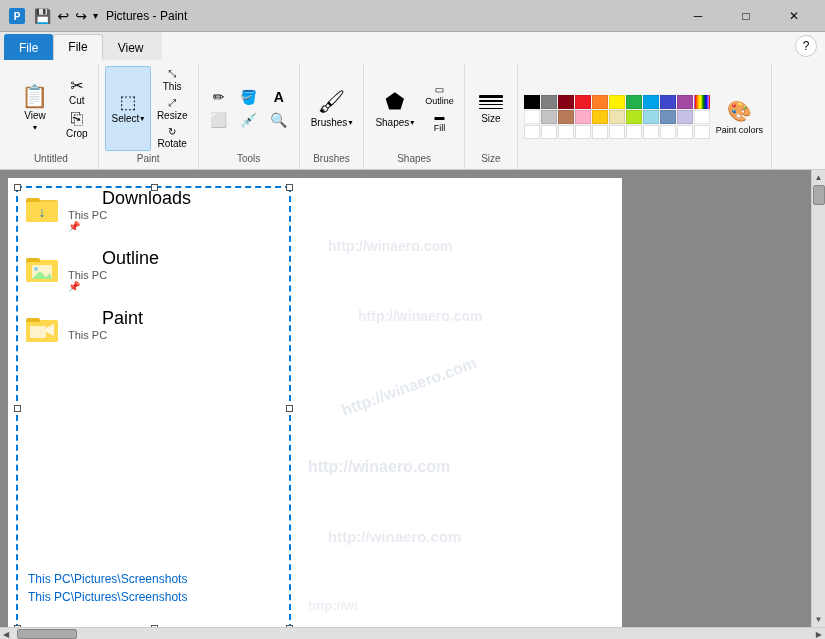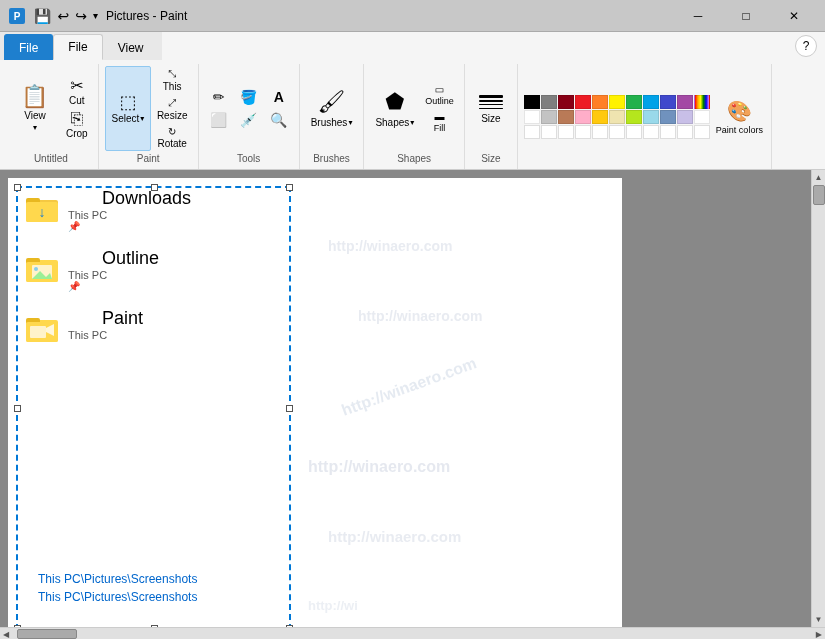--- a/index.html
+++ b/index.html
@@ -501,21 +501,21 @@
                   <rect x="6" y="16" width="16" height="12" rx="1" fill="white" opacity="0.7"></rect>
                   <polygon points="22,18 30,14 30,26 22,22" fill="white" opacity="0.8"></polygon>
                 </svg>
               </div>
               <div class="item-text">
                 <span class="item-name">Paint</span>
                 <span class="item-location">This PC</span>
               </div>
             </div>
 
-            <div style="position:absolute; bottom:30px; left:14px; padding: 0 16px;">
+            <div style="position:absolute; bottom:30px; left:4px; padding: 0 16px;">
               <a class="text-link" href="#">This PC\Pictures\Screenshots</a>
               <a class="text-link" href="#">This PC\Pictures\Screenshots</a>
             </div>
           </div>
 
           <div style="
             position:absolute;
             top:8px; left:8px;
             width:275px; height:444px;
             border: 2px dashed #0078d7;

